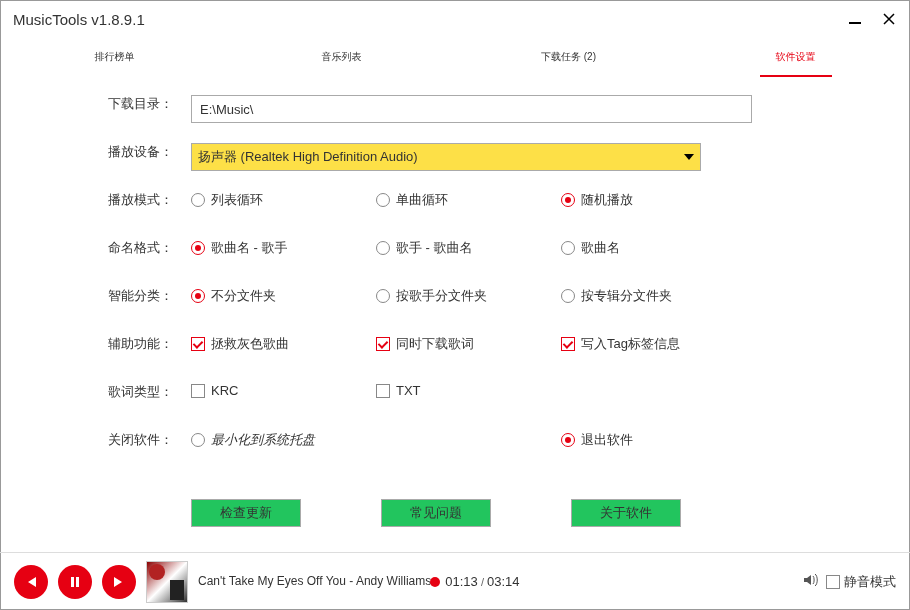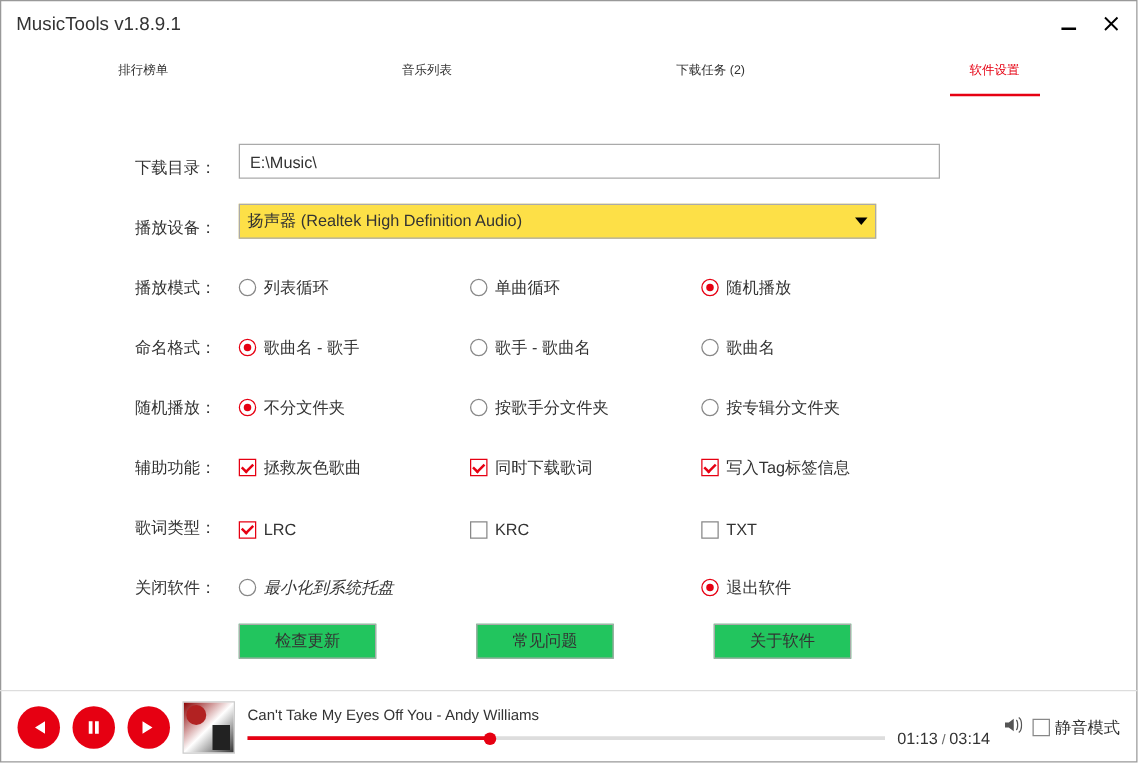--- a/index.html
+++ b/index.html
@@ -6,21 +6,21 @@
 body{background:#fff;width:910px;height:610px;overflow:hidden;border:1px solid #999}
 .titlebar{height:36px;display:flex;align-items:center;padding:0 12px;justify-content:space-between}
 .titlebar .title{font-size:15px}
 .winbtns{display:flex;gap:18px;align-items:center}
 .winbtn{cursor:pointer;width:16px;height:16px;display:flex;align-items:center;justify-content:center}
 .tabs{display:flex;height:40px;border-bottom:1px solid transparent}
 .tab{flex:1;text-align:center;line-height:40px;cursor:pointer;font-size:10px}
 .tab.active{color:#e60012}
 .tab.active::after{content:"";display:block;height:2px;background:#e60012;width:72px;margin:-2px auto 0}
 .content{padding:18px 40px 0 40px}
-.row{display:flex;align-items:flex-end;height:48px}
+.row{display:flex;align-items:flex-start;height:48px}
 .row .label{width:150px;text-align:right;padding-right:18px;white-space:nowrap}
 .row .field{flex:1;display:flex;align-items:center}
 .textinput{width:561px;height:28px;border:1px solid #aaa;padding:0 8px;background:#fff}
 .select{width:510px;height:28px;border:1px solid #aaa;padding:0 6px;background:#fde047;display:flex;align-items:center;justify-content:space-between;cursor:pointer}
 .select .caret{border-left:5px solid transparent;border-right:5px solid transparent;border-top:6px solid #000}
 .optgroup{display:flex;gap:0;width:560px}
 .opt{display:flex;align-items:center;gap:6px;cursor:pointer;width:185px}
 .radio{width:14px;height:14px;border:1px solid #888;border-radius:50%;display:flex;align-items:center;justify-content:center;flex-shrink:0}
 .radio.sel{border-color:#e60012}
 .radio.sel::after{content:"";width:6px;height:6px;background:#e60012;border-radius:50%}
@@ -28,21 +28,21 @@
 .chk.sel{border-color:#e60012}
 .chk.sel::after{content:"";width:4px;height:7px;border:solid #e60012;border-width:0 2px 2px 0;transform:rotate(45deg);margin-top:-2px}
 .btnrow{display:flex;gap:80px;padding-left:150px;margin-top:20px}
 .btn{width:110px;height:28px;border:1px solid #aaa;background:#22c55e;cursor:pointer;text-align:center;line-height:26px}
 .player{position:absolute;bottom:0;left:0;right:0;height:58px;border-top:1px solid #ddd;display:flex;align-items:center;padding:0 14px;gap:10px}
 .pbtn{width:34px;height:34px;border-radius:50%;background:#e60012;display:flex;align-items:center;justify-content:center;cursor:pointer;flex-shrink:0}
 .pbtn svg{fill:#fff}
 .albumart{width:42px;height:42px;background:linear-gradient(135deg,#8b0000 0%,#fff 50%,#333 100%);flex-shrink:0;position:relative;border:1px solid #ccc}
 .albumart::before{content:"";position:absolute;left:2px;top:2px;width:16px;height:16px;background:#b22222;border-radius:50%}
 .albumart::after{content:"";position:absolute;right:3px;bottom:2px;width:14px;height:20px;background:#222}
-.trackinfo{flex:1;display:flex;flex-direction:column;gap:4px;min-width:0}
+.trackinfo{flex:1;display:flex;flex-direction:row;gap:4px;min-width:0}
 .tracktitle{font-size:12px;white-space:nowrap}
 .progressrow{display:flex;align-items:center;gap:10px}
 .progress{flex:1;height:3px;background:#ddd;position:relative;cursor:pointer}
 .progress .fill{position:absolute;left:0;top:0;height:100%;background:#e60012;width:38%}
 .progress .knob{position:absolute;left:38%;top:50%;width:10px;height:10px;background:#e60012;border-radius:50%;transform:translate(-50%,-50%)}
 .time{font-size:11px;color:#666;white-space:nowrap}
 .volume{display:flex;align-items:center;gap:8px}
 .mute{display:flex;align-items:center;gap:4px;cursor:pointer;font-size:12px}
 </style>
 </head>
@@ -120,21 +120,21 @@
           <span>歌手 - 歌曲名</span>
         </div>
         <div class="opt">
           <span class="radio"></span>
           <span>歌曲名</span>
         </div>
       </div>
   </div>
 
   <div class="row">
-    <div class="label">随机播放：</div>
+    <div class="label">智能分类：</div>
     <div class="field optgroup" id="g-smartSort">
         <div class="opt">
           <span class="radio sel"></span>
           <span>不分文件夹</span>
         </div>
         <div class="opt">
           <span class="radio"></span>
           <span>按歌手分文件夹</span>
         </div>
         <div class="opt">
@@ -158,24 +158,20 @@
         <div class="opt">
           <span class="chk sel"></span>
           <span>写入Tag标签信息</span>
         </div>
       </div>
   </div>
 
   <div class="row">
     <div class="label">歌词类型：</div>
     <div class="field optgroup" id="g-lyricType">
-        <div class="opt">
-          <span class="chk sel"></span>
-          <span>LRC</span>
-        </div>
         <div class="opt">
           <span class="chk"></span>
           <span>KRC</span>
         </div>
         <div class="opt">
           <span class="chk"></span>
           <span>TXT</span>
         </div>
       </div>
   </div>

